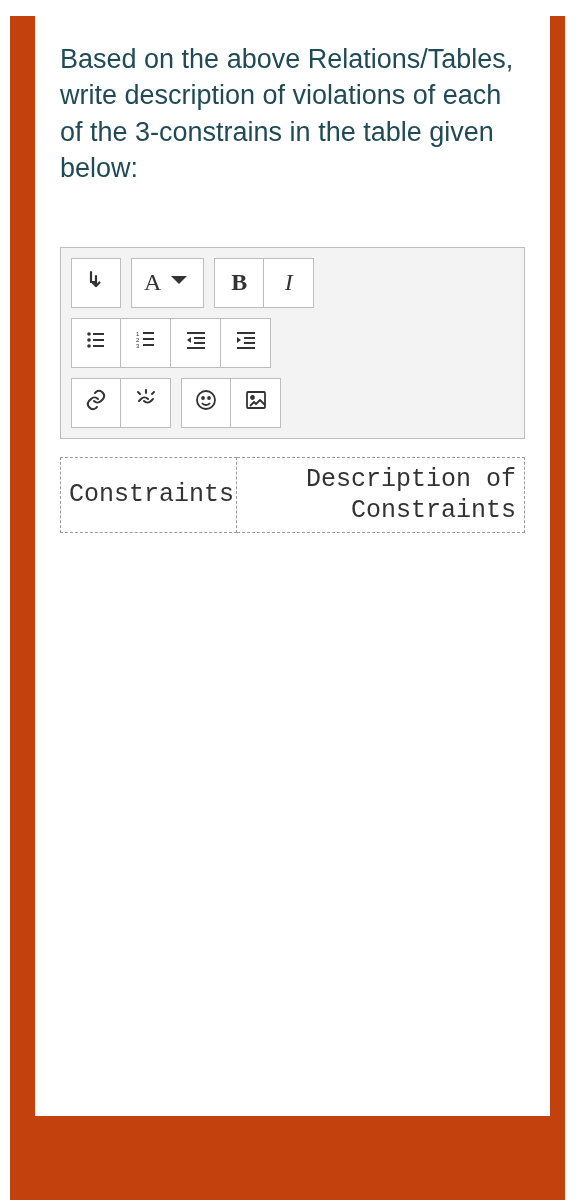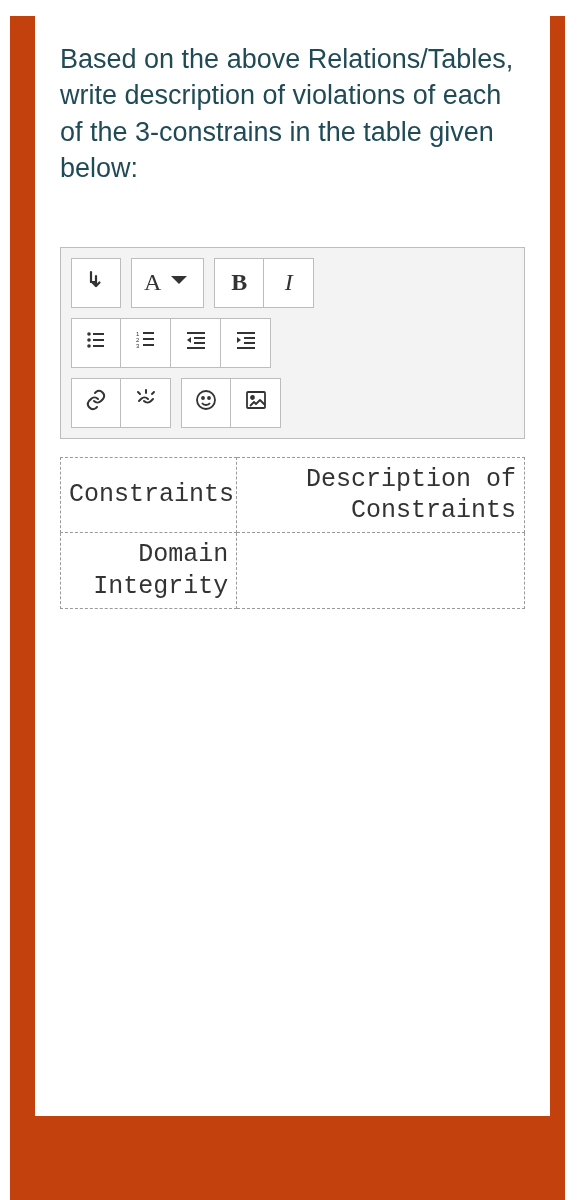--- a/index.html
+++ b/index.html
@@ -238,21 +238,17 @@
     <table class="ctable">
       <colgroup>
           <col class="col1">
           <col class="col2">
         </colgroup>
       <tbody>
           <tr>
         <th>Constraints</th>
         <th>Description of Constraints</th>
       </tr>
-      <tr>
-        <td>Domain Integrity</td>
-        <td></td>
-      </tr>
     </tbody>
       </table>
 
   </div>
 </div>
 
 </body></html>

